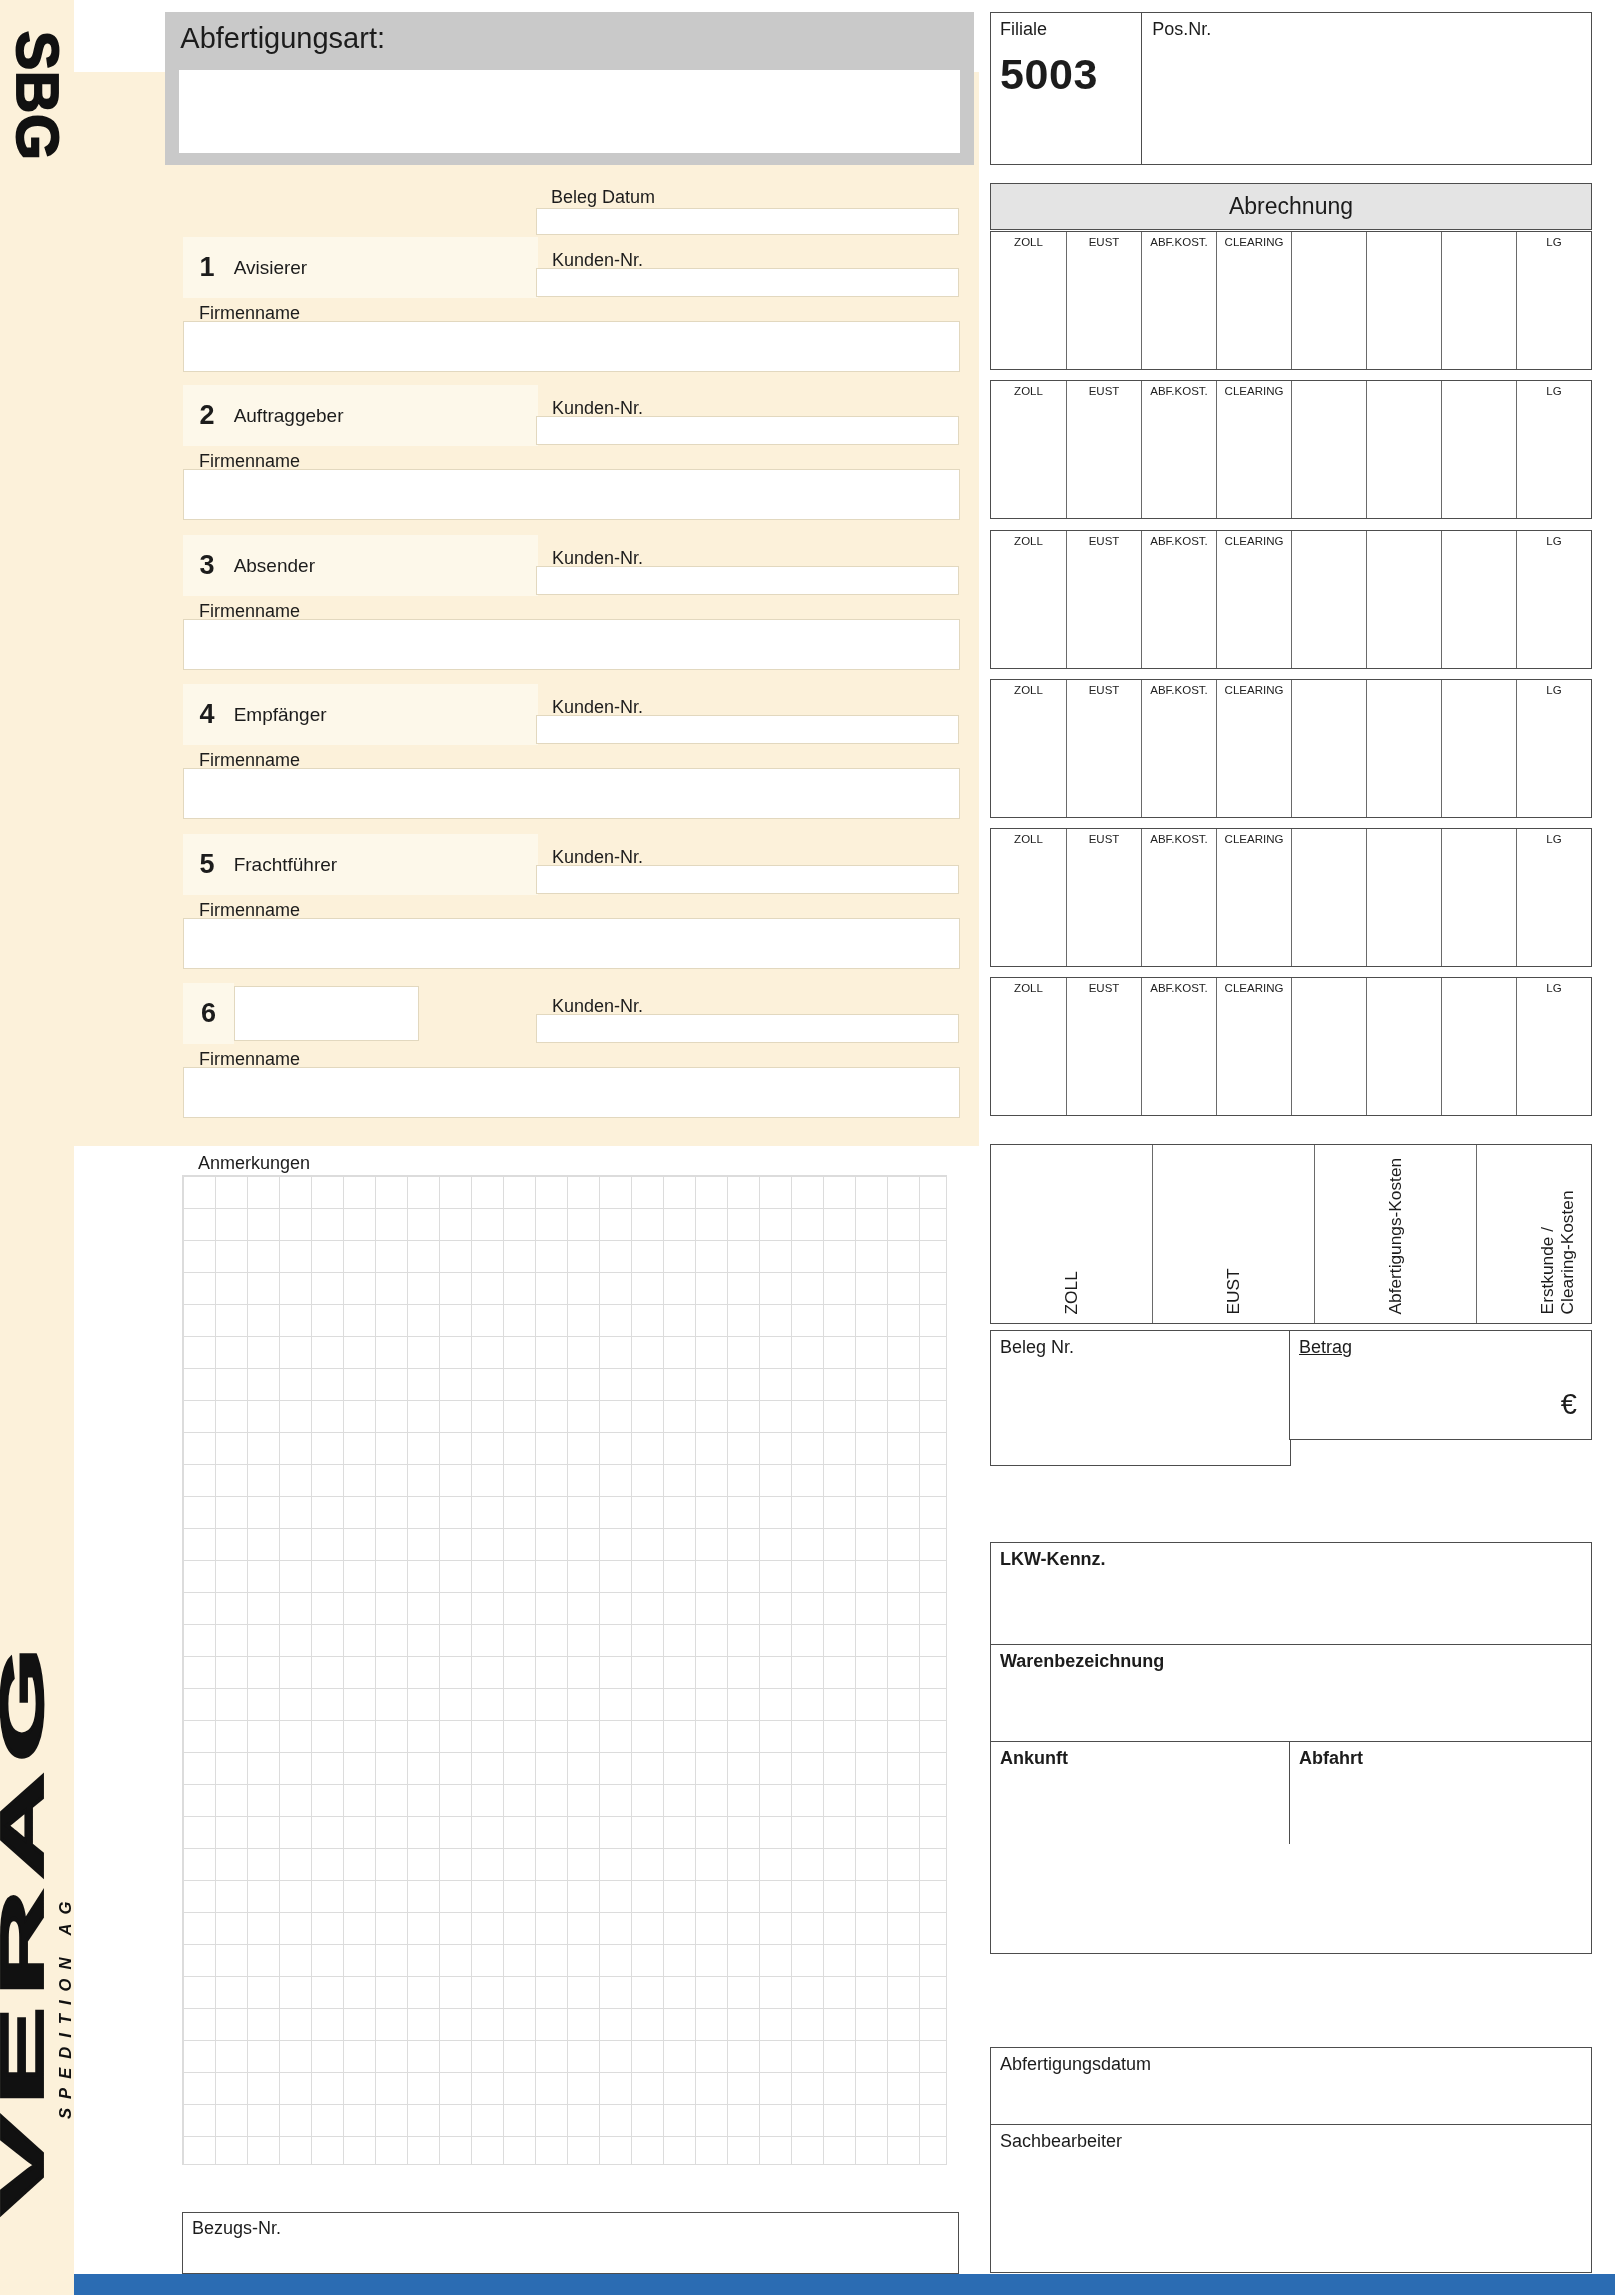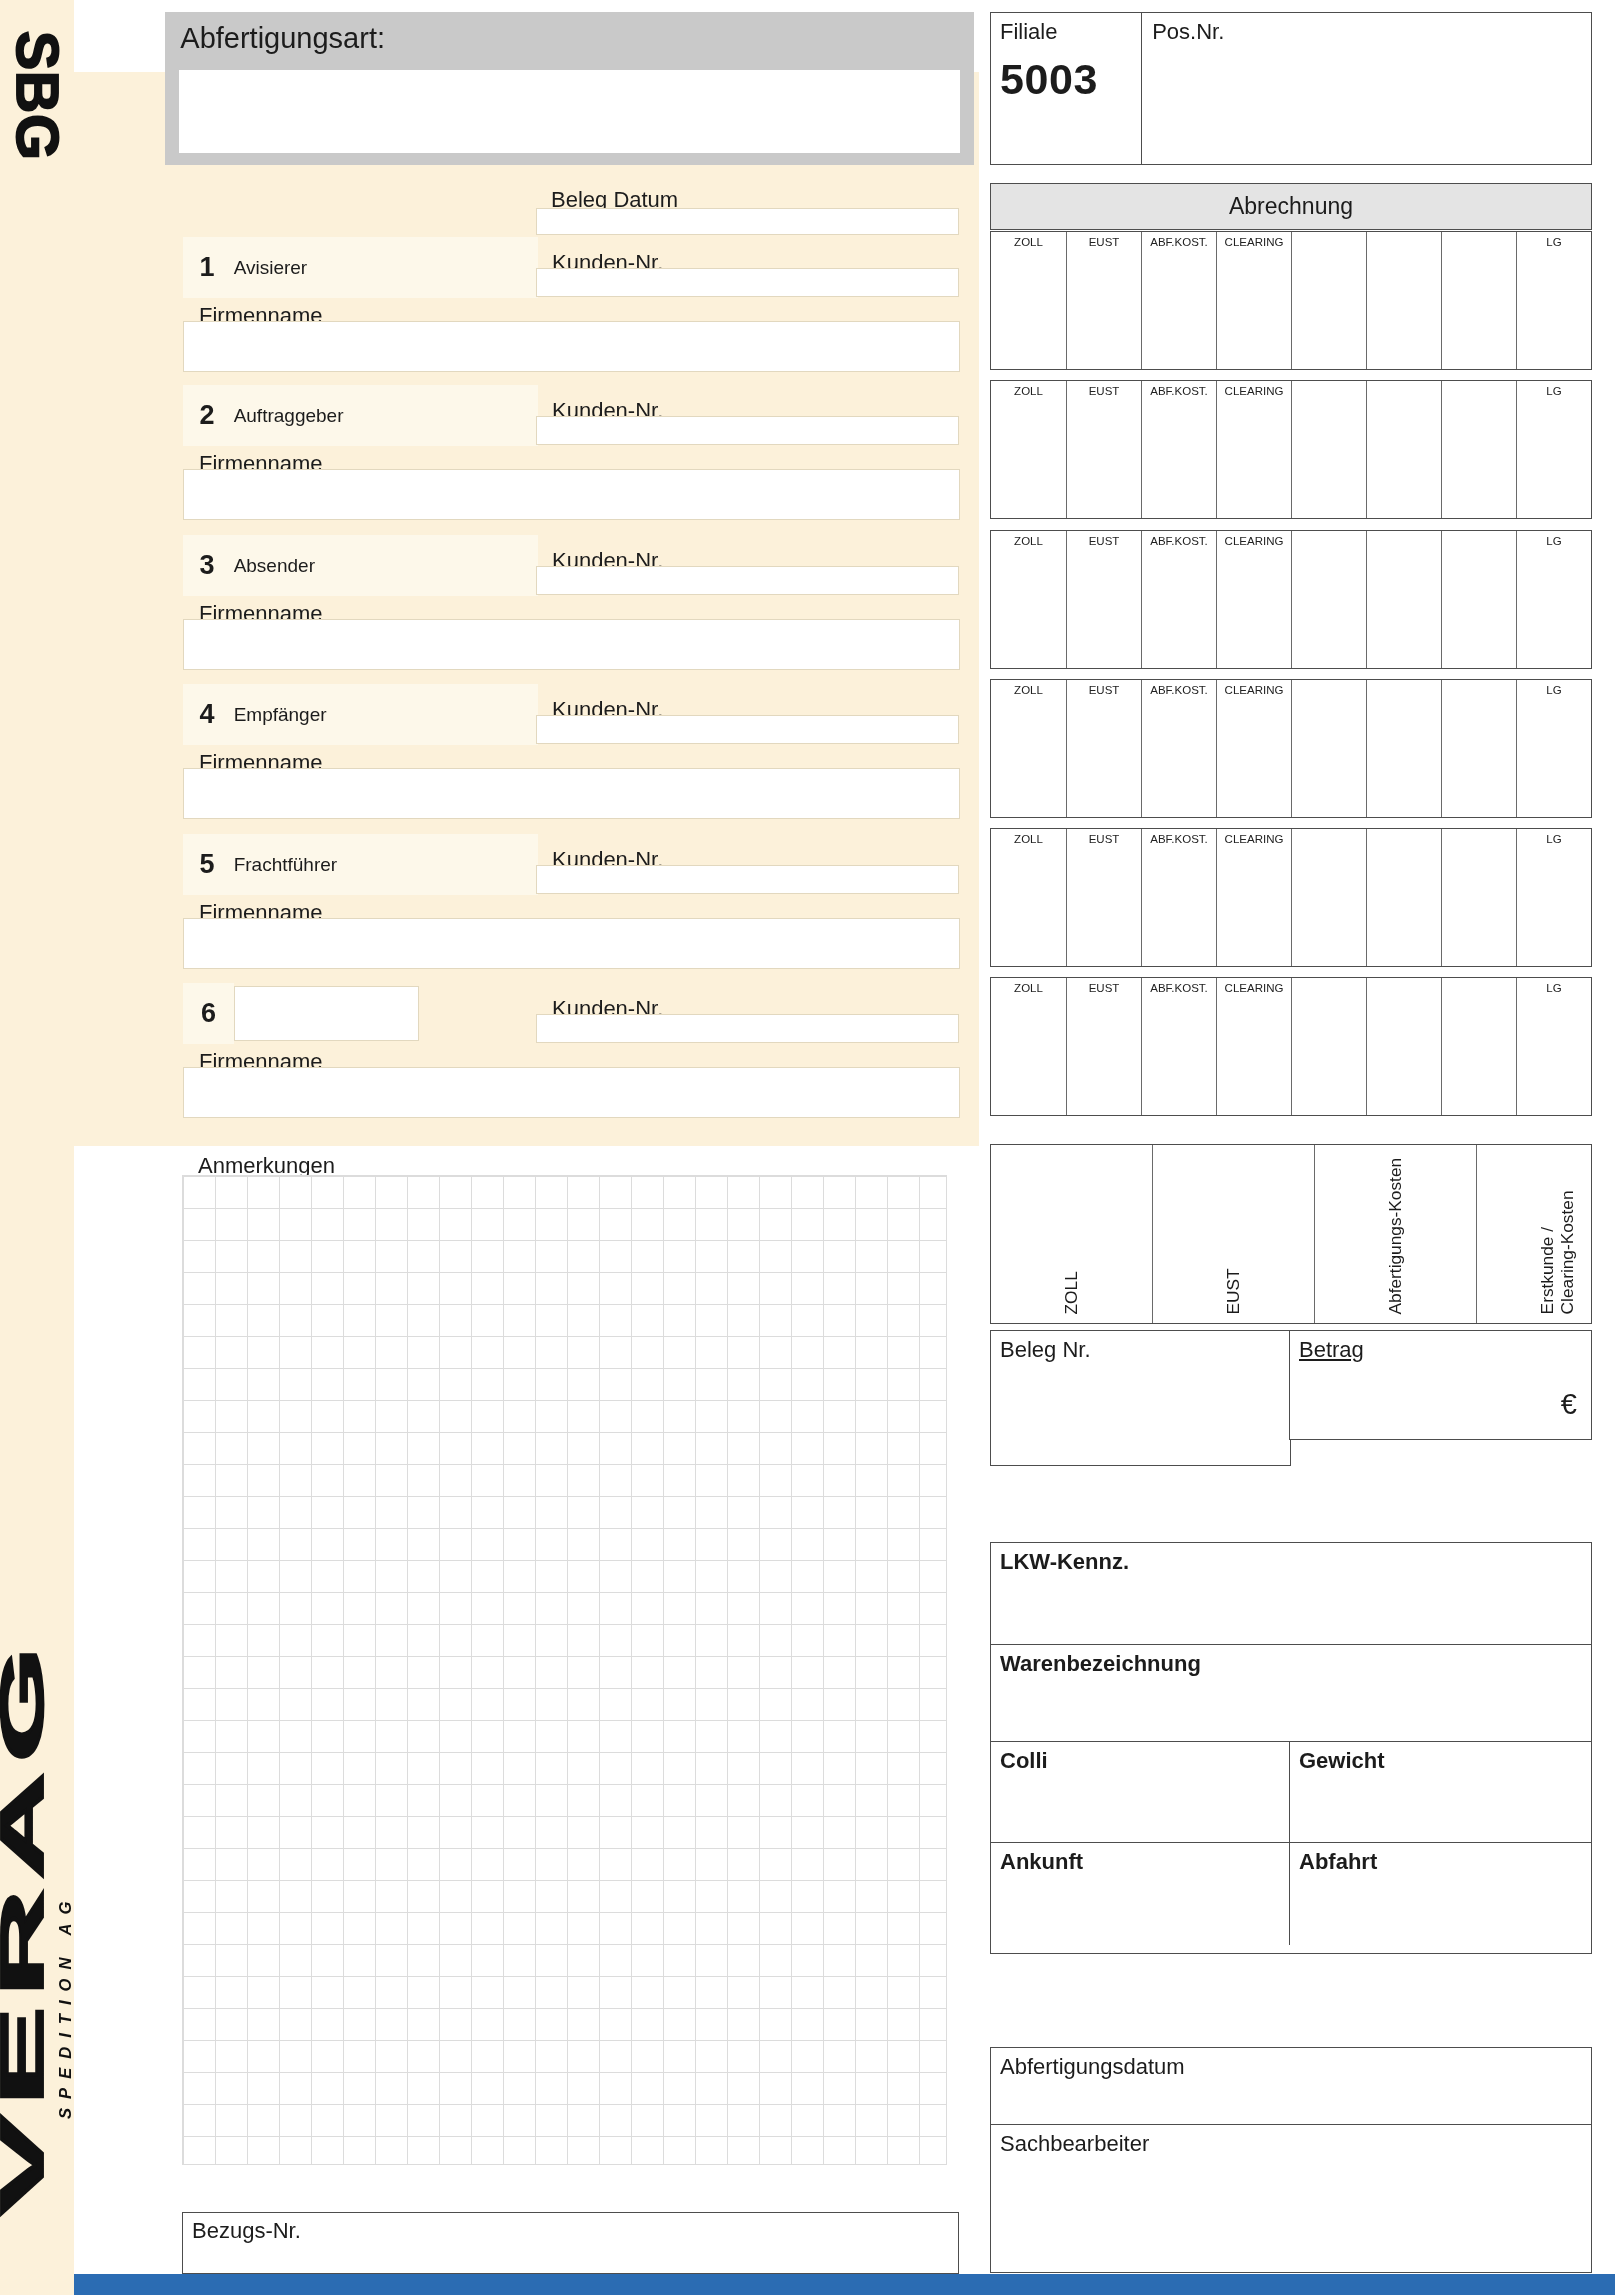--- a/index.html
+++ b/index.html
@@ -30,21 +30,21 @@
   
   .gray-box { left:165px; top:11.5px; width:809px; height:153px; background:var(--header-gray,#c9c9c9); }
   .gray-box .title { position:absolute; left:15.3px; top:10.2px; font-size:29px; }
   .gray-box .input { position:absolute; left:14px; top:58px; width:781px; height:83px; background:#fff; }
 
   .outline { border:1.9px solid #4d4d4d; background:#fff; }
   .filiale { left:990px; top:11.5px; width:153px; height:153px; padding:6.4px 9px; }
   .filiale .val { font-size:43px; font-weight:bold; margin-top:10.2px; letter-spacing:0.6px; }
   .posnr { left:1141px; top:11.5px; width:451px; height:153px; padding:6.4px 10.2px; }
 
-  .lbl { font-size:22px; color:#1c1c1c; }
+  .lbl { font-size:18px; color:#1c1c1c; }
 
   
   .aviso-label { left:551px; top:187px; }
   .aviso-field { left:536px; top:208px; width:423px; height:27px; background:#fff;
                  border:1.3px solid var(--field-border,#e2d8bf); }
 
   
   .party-row { left:74px; width:905px; height:144px; }
   .num-block { position:absolute; left:109px; top:0; width:355px; height:61px;
                background:var(--cream-light,#fdf8ea); display:flex; align-items:center;
@@ -302,28 +302,20 @@
   <div class="abs lbl anm-label">Anmerkungen</div>
   <div class="abs grid"></div>
 
   <div class="abs outline ship">
     <div class="ship-r1 cellpad">
       <div class="lbl">LKW-Kennz.</div>
     </div>
     <div class="ship-r2 cellpad">
       <div class="lbl">Warenbezeichnung</div>
     </div>
-    <div class="ship-r3">
-      <div class="half-l cellpad">
-        <div class="lbl">Colli</div>
-      </div>
-      <div class="half-r cellpad">
-        <div class="lbl">Gewicht</div>
-      </div>
-    </div>
     <div class="ship-r4">
       <div class="half-l cellpad">
         <div class="lbl">Ankunft</div>
       </div>
       <div class="half-r cellpad">
         <div class="lbl">Abfahrt</div>
       </div>
     </div>
   </div>
 

